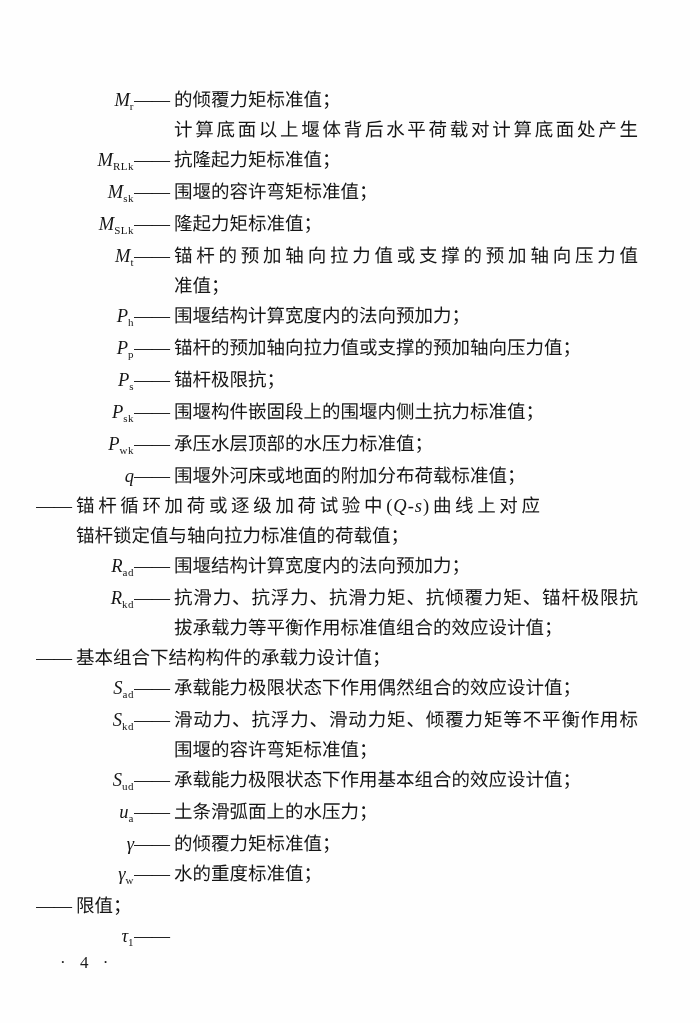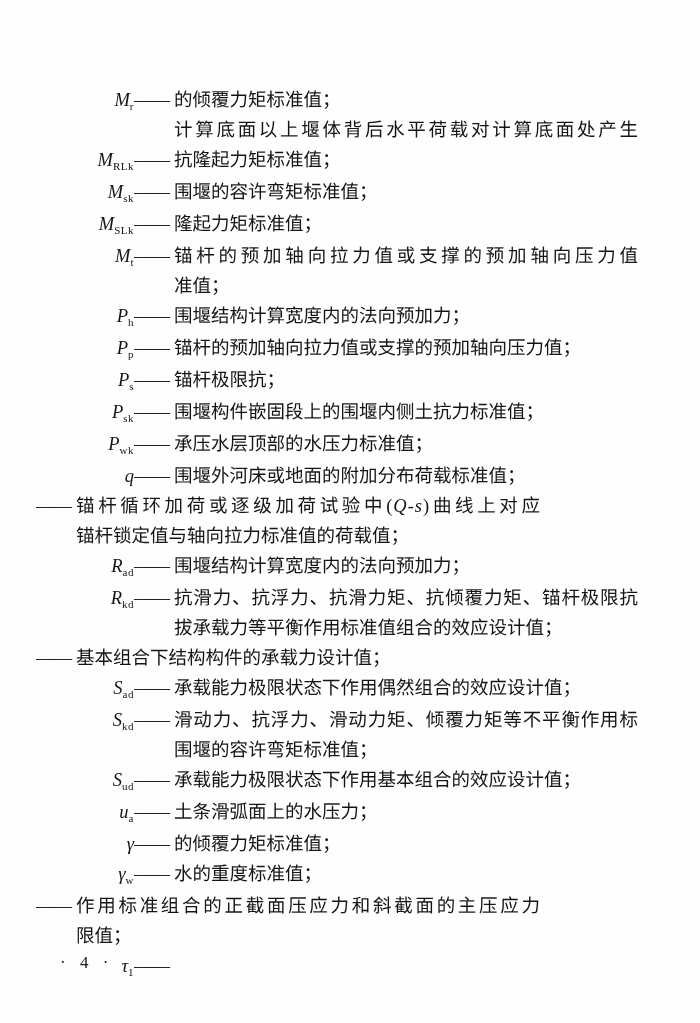--- a/index.html
+++ b/index.html
@@ -250,21 +250,20 @@
     <span class="sym"><span class="it">γ</span><sub>w</sub></span>
     <span class="dash">——</span>
     <span class="def">
           <div class="defline">水的重度标准值；</div>
         </span>
   </div>
 
   <div class="entry">
     <span class="dash">——</span>
     <span class="def">
-          <div class="defline fill">作用标准组合的正截面压应力和斜截面的主压应力</div>
           <div class="defline">限值；</div>
         </span>
   </div>
 
   <div class="entry">
     <span class="sym"><span class="it">τ</span><sub>1</sub></span>
     <span class="dash">——</span>
   </div>
 </div>
   <div class="footer">· 4 ·</div>

